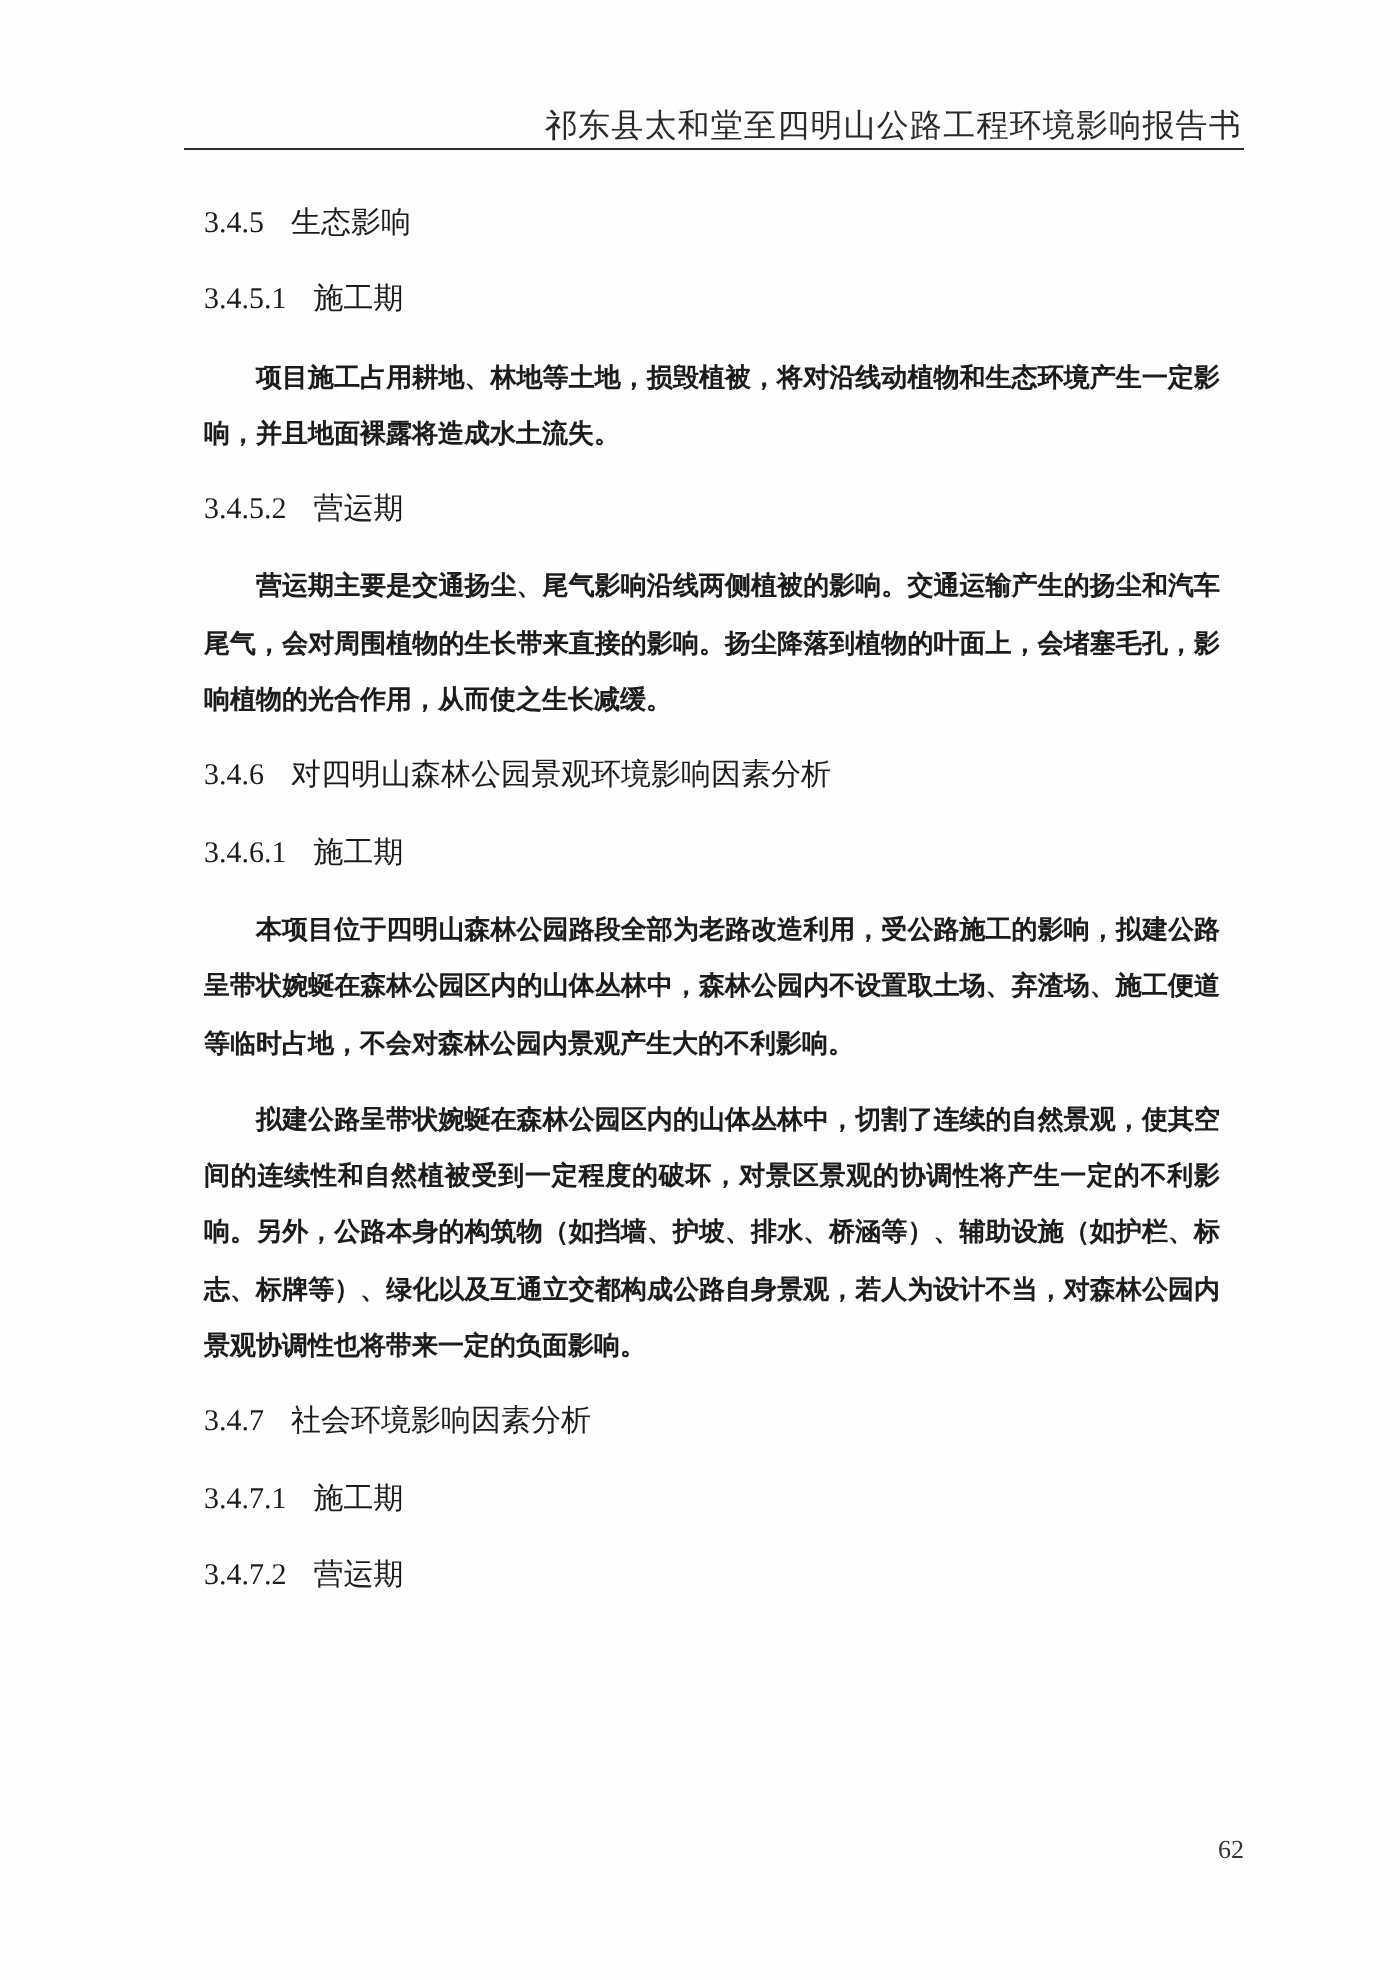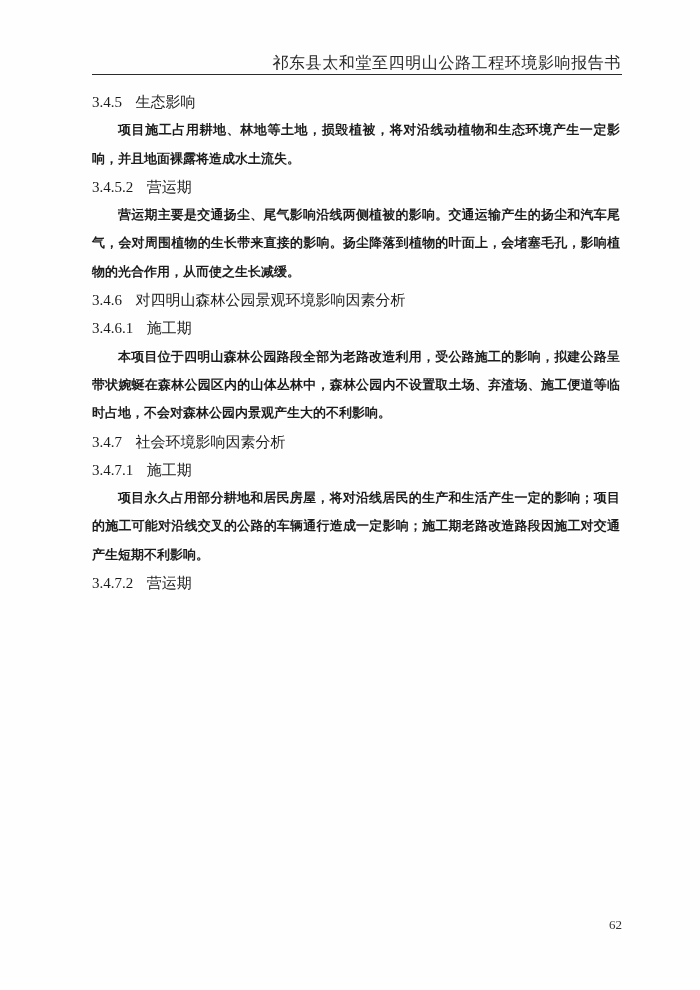--- a/index.html
+++ b/index.html
@@ -27,21 +27,21 @@
     top: 74px; left: 92px; right: 78px;
     border-top: 1.8px solid #2b2b2b;
     height: 0;
   }
 
   .content {
     position: absolute;
     top: 88px; left: 92px;
     width: 528px;
   }
-  .content > * { margin: 0; }
+  .content > * { margin: 10px; }
 
   .heading {
     line-height: 28.3px;
     font-size: 15px;
     color: #1c1c1c;
     white-space: nowrap;
   }
   .heading .num { margin-right: 0.9em; }
 
   .para {
@@ -69,50 +69,53 @@
   <div class="running-header">祁东县太和堂至四明山公路工程环境影响报告书</div>
 
   <div class="header-rule"></div>
 
   <div class="content">
 
     <div class="heading">
       <span class="num">3.4.5</span><span>生态影响</span>
     </div>
 
+    <div class="heading">
+      <span class="num">3.4.5.1</span><span>施工期</span>
+    </div>
 
     <p class="para">项目施工占用耕地、林地等土地，损毁植被，将对沿线动植物和生态环境产生一定影响，并且地面裸露将造成水土流失。</p>
 
     <div class="heading">
       <span class="num">3.4.5.2</span><span>营运期</span>
     </div>
 
     <p class="para">营运期主要是交通扬尘、尾气影响沿线两侧植被的影响。交通运输产生的扬尘和汽车尾气，会对周围植物的生长带来直接的影响。扬尘降落到植物的叶面上，会堵塞毛孔，影响植物的光合作用，从而使之生长减缓。</p>
 
     <div class="heading">
       <span class="num">3.4.6</span><span>对四明山森林公园景观环境影响因素分析</span>
     </div>
 
     <div class="heading">
       <span class="num">3.4.6.1</span><span>施工期</span>
     </div>
 
     <p class="para">本项目位于四明山森林公园路段全部为老路改造利用，受公路施工的影响，拟建公路呈带状婉蜒在森林公园区内的山体丛林中，森林公园内不设置取土场、弃渣场、施工便道等临时占地，不会对森林公园内景观产生大的不利影响。</p>
 
 
+    <p class="para">拟建公路呈带状婉蜒在森林公园区内的山体丛林中，切割了连续的自然景观，使其空间的连续性和自然植被受到一定程度的破坏，对景区景观的协调性将产生一定的不利影响。另外，公路本身的构筑物（如挡墙、护坡、排水、桥涵等）、辅助设施（如护栏、标志、标牌等）、绿化以及互通立交都构成公路自身景观，若人为设计不当，对森林公园内景观协调性也将带来一定的负面影响。</p>
 
     <div class="heading">
       <span class="num">3.4.7</span><span>社会环境影响因素分析</span>
     </div>
 
     <div class="heading">
       <span class="num">3.4.7.1</span><span>施工期</span>
     </div>
 
-    <p class="para">项目永久占用部分耕地和居民房屋，将对沿线居民的生产和生活产生一定的影响；项目的施工可能对沿线交叉的公路的车辆通行造成一定影响；施工期老路改造路段因施工对交通产生短期不利影响。</p>
 
     <div class="heading">
       <span class="num">3.4.7.2</span><span>营运期</span>
     </div>
 
 
   </div>
 
   <div class="page-number">62</div>
 

